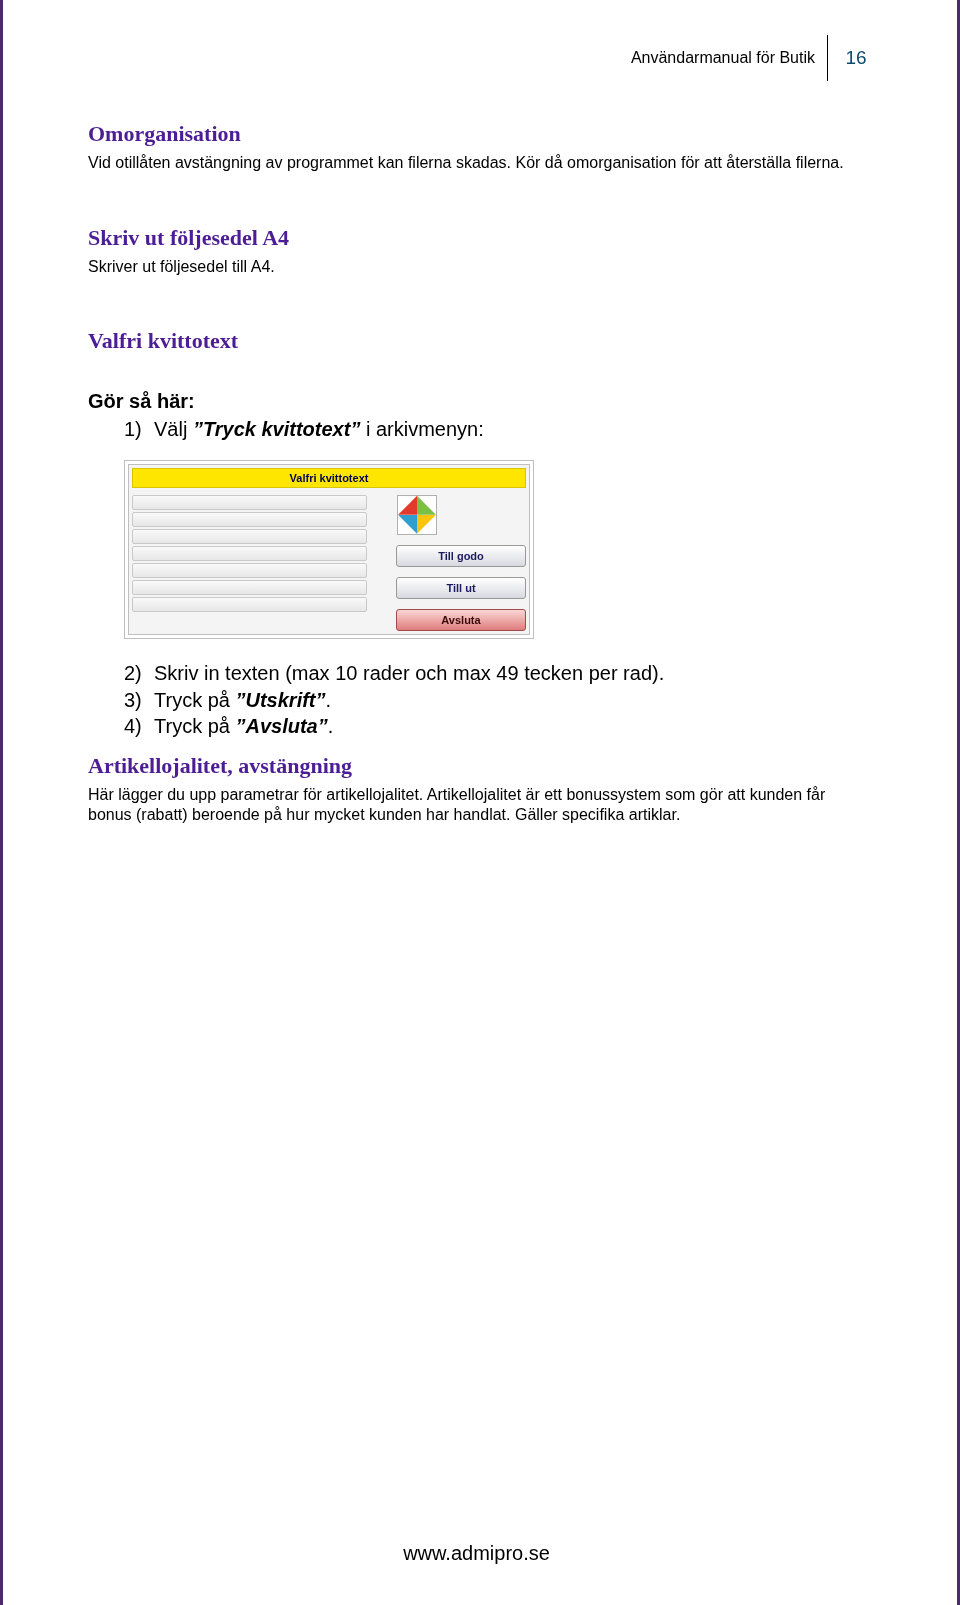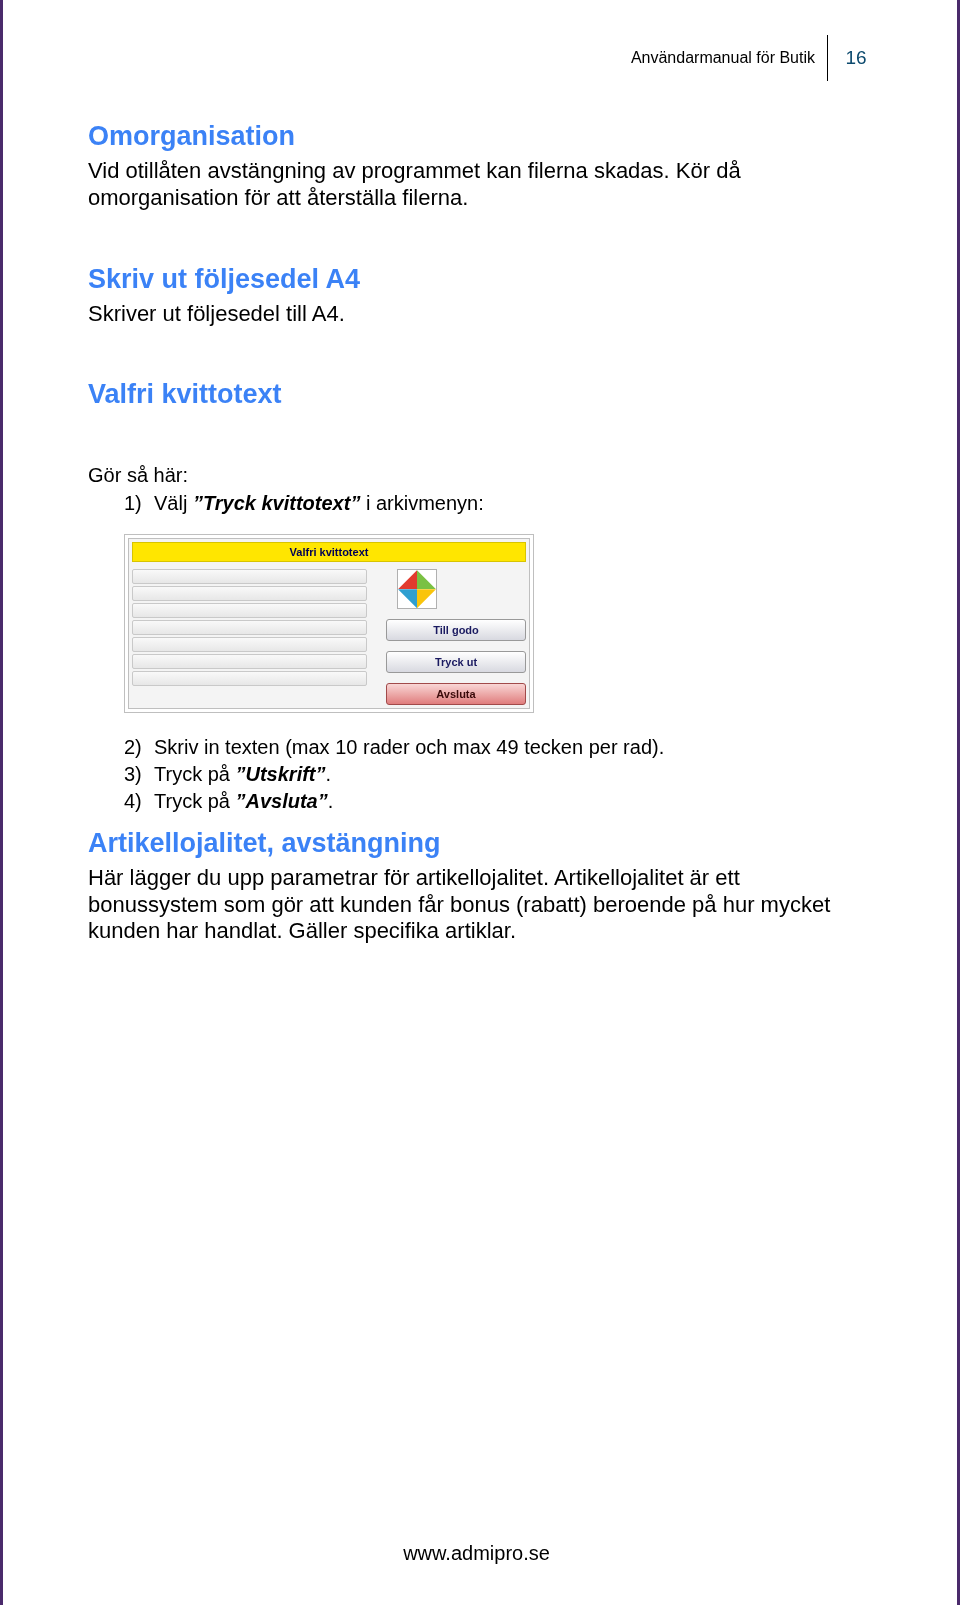--- a/index.html
+++ b/index.html
@@ -28,35 +28,35 @@
     height: 46px;
     background: #000;
   }
   .page-number {
     font-size: 19px;
     color: #0c4a6e;
     min-width: 32px;
     text-align: center;
   }
   h2.section {
-    font-family: Liberation Sans, sans-serif;
-    font-size: 27px;
+    font-family: Liberation Serif, serif;
+    font-size: 22px;
     font-weight: bold;
-    color: #3b82f6;
+    color: #4c1d95;
     margin-top: 0;
     margin-bottom: 6px;
   }
   h2.section.spaced { margin-top: 52px; }
   p.body {
-    font-size: 22px;
+    font-size: 16px;
     line-height: 1.22;
     color: #000;
     margin-bottom: 8px;
   }
-  p.bold-lead { font-weight: normal; font-size: 20px; margin-top: 20px; }
+  p.bold-lead { font-weight: bold; font-size: 20px; margin-top: 2px; }
   .ordered-list {
     margin-left: 36px;
     margin-top: 4px;
   }
   .ordered-list .li {
     font-size: 20px;
     line-height: 1.24;
     margin-bottom: 2px;
     display: flex;
   }
@@ -117,21 +117,21 @@
     display: flex; flex-wrap: wrap;
     align-self: flex-start;
     margin-left: 20px;
   }
   .logo-box div { width: 50%; height: 50%; }
   .q1 { background: #e23b2e; border-top-left-radius: 0; clip-path: polygon(0 100%,100% 100%,100% 0); }
   .q2 { background: #7ac143; clip-path: polygon(0 0,100% 100%,0 100%); }
   .q3 { background: #2f9fd0; clip-path: polygon(0 0,100% 0,100% 100%); }
   .q4 { background: #f9c40b; clip-path: polygon(0 0,100% 0,0 100%); }
   .btn {
-    width: 140px;
+    width: 130px;
     height: 22px;
     border-radius: 3px;
     font-size: 11px;
     font-weight: bold;
     display: flex; align-items: center; justify-content: center;
     border: 1px solid #999;
     background: linear-gradient(#ffffff,#d8d9e0);
     color: #1a1a60;
   }
   .btn.red {
@@ -191,21 +191,21 @@
         <div class="textline"></div>
       </div>
       <div class="panel-right">
         <div class="logo-box">
           <div class="q1"></div>
             <div class="q2"></div>
             <div class="q3"></div>
             <div class="q4"></div>
         </div>
         <div class="btn">Till godo</div>
-        <div class="btn">Tryck ut</div>
+        <div class="btn">Till ut</div>
         <div class="btn red">Avsluta</div>
       </div>
     </div>
   </div>
 </div>
 
 <div class="ordered-list">
   <div class="li">
     <span class="num">2)</span>
     <span class="txt">Skriv in texten (max 10 rader och max 49 tecken per rad).</span>

